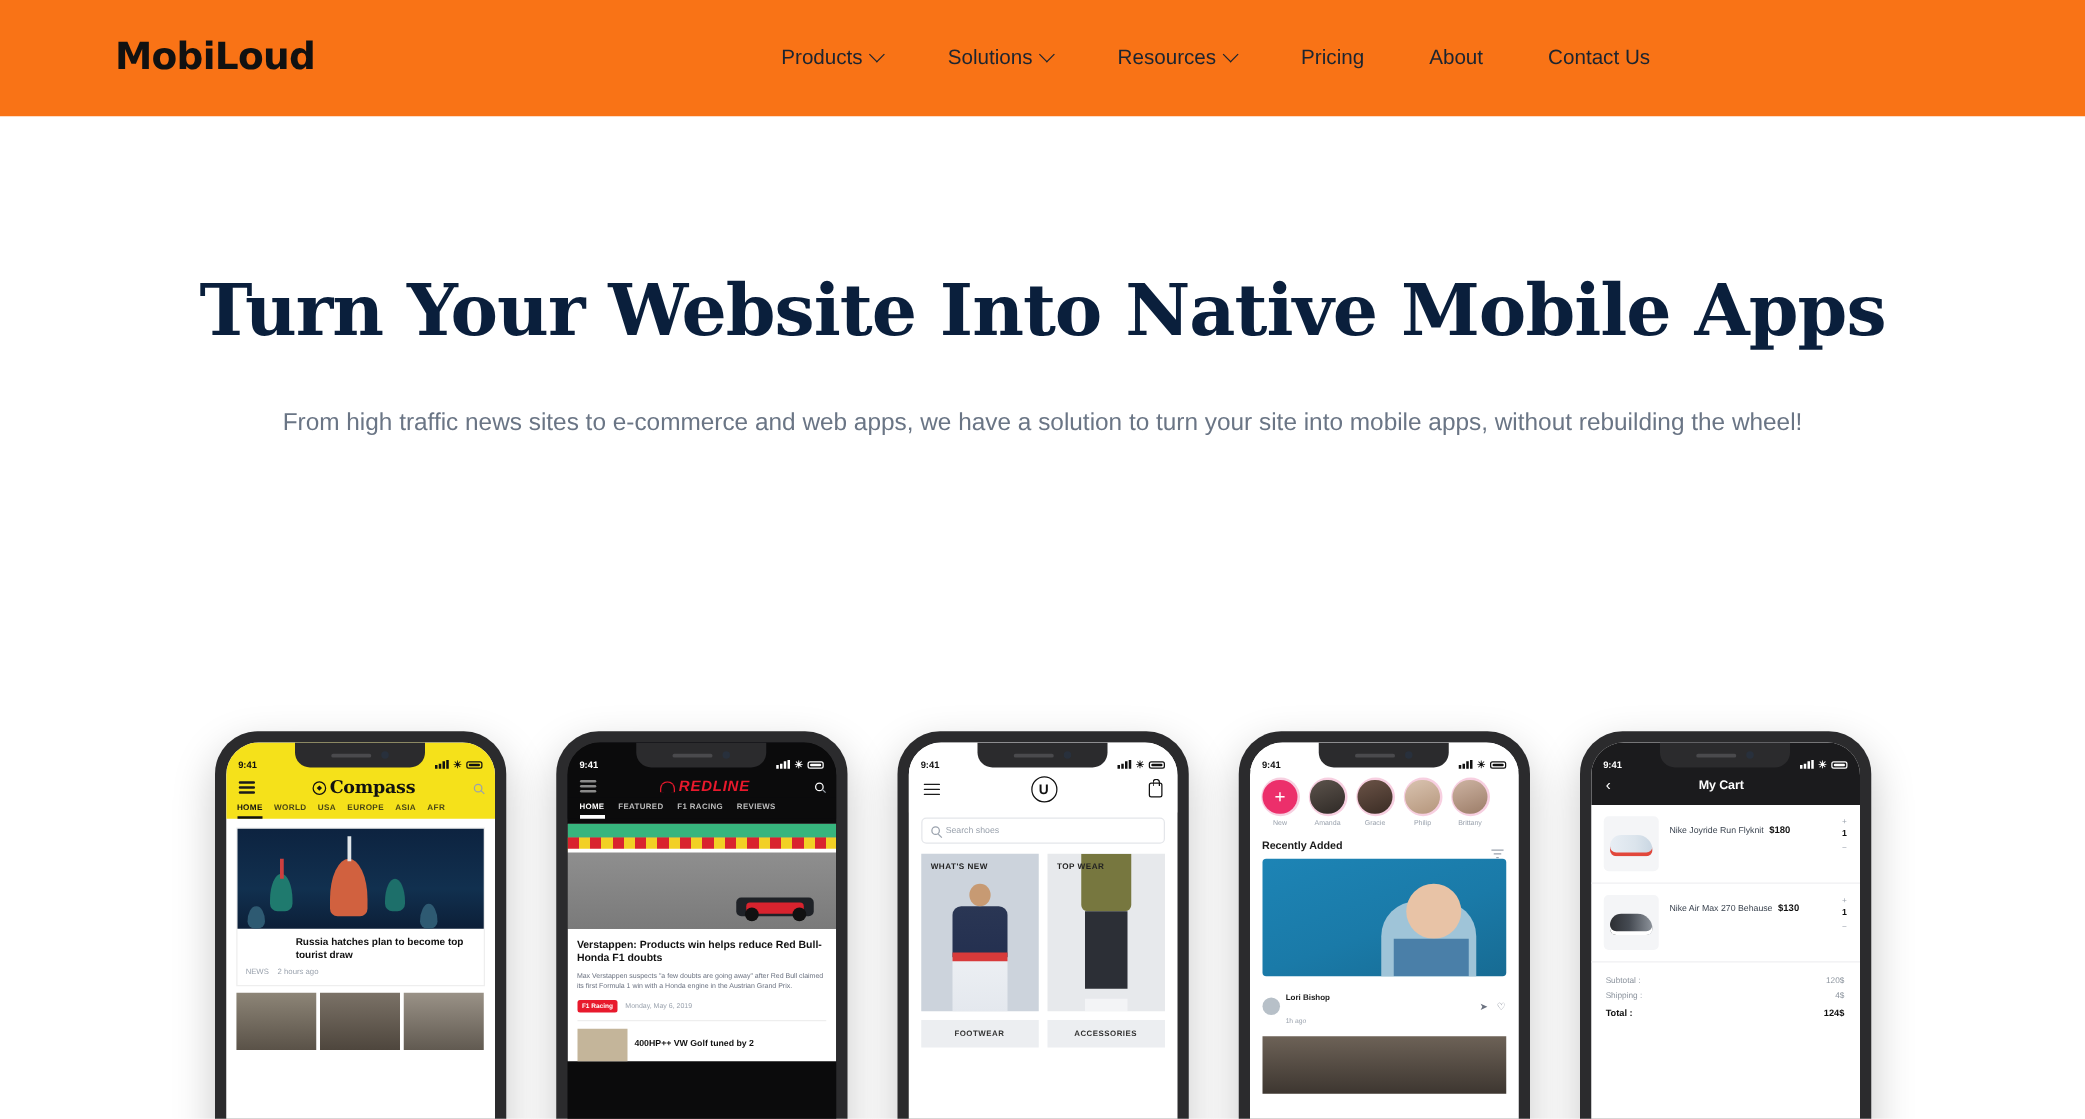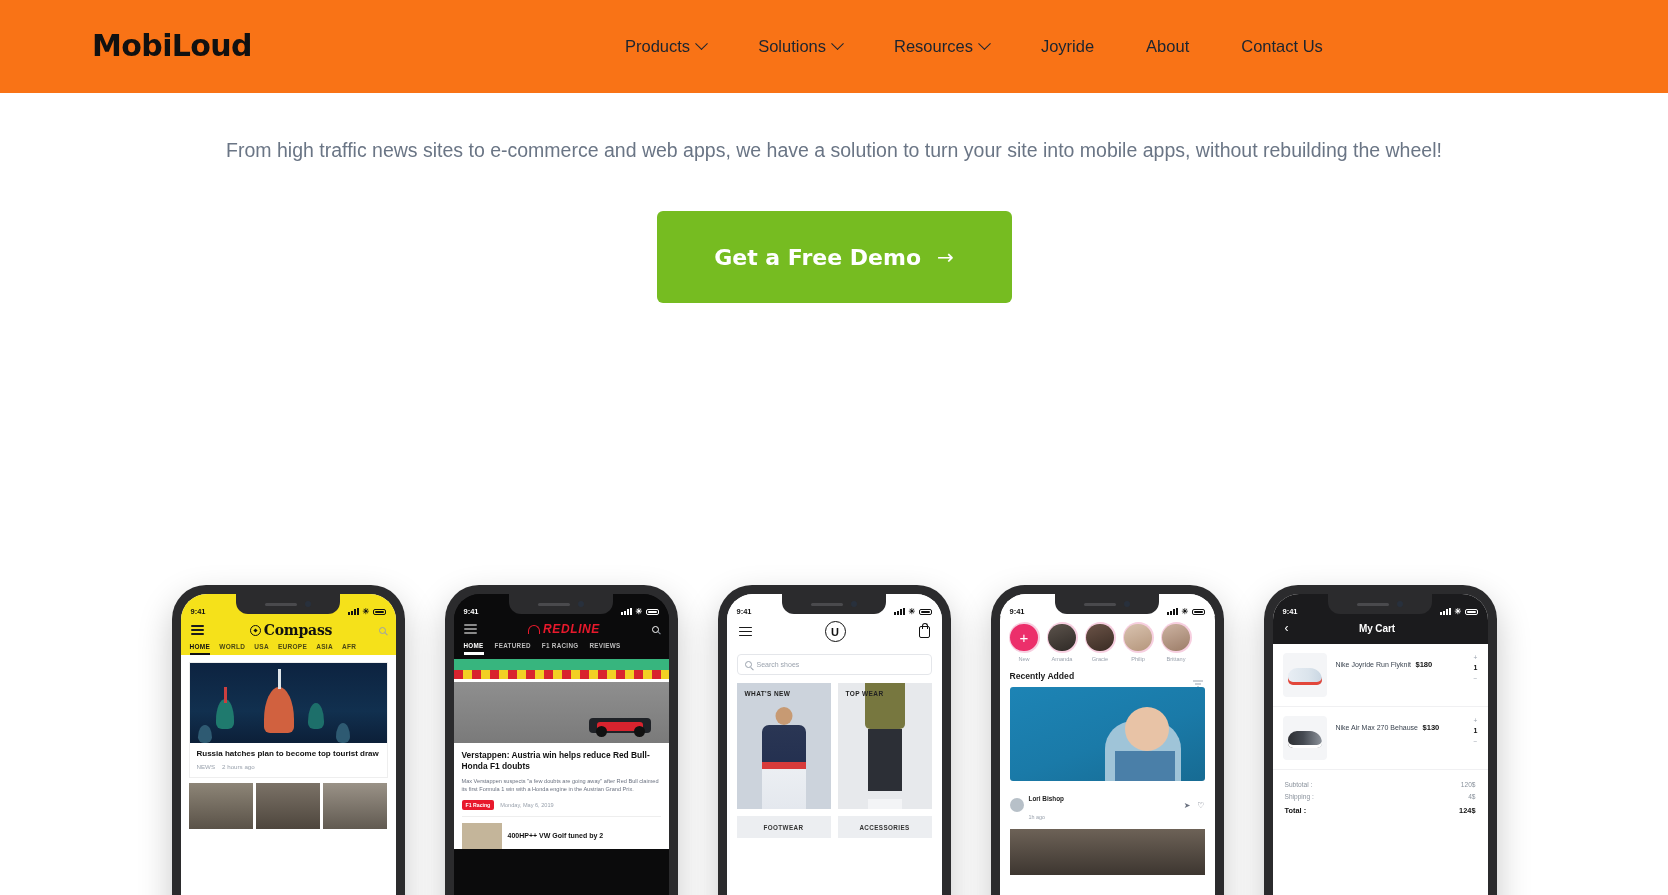--- a/index.html
+++ b/index.html
@@ -133,21 +133,21 @@
   .p1 .tabs span { padding-bottom:3px; white-space:nowrap; }
   .p1 .card { margin: 7px 8px 0; background:#fff; border:1px solid #eee; }
   .p1 .hero-img {
     height: 80px;
     background: linear-gradient(180deg,#0d2340 0%,#11304f 60%,#0c1f38 100%);
     position:relative; overflow:hidden;
   }
   .dome { position:absolute; bottom:0; border-radius:50% 50% 6px 6px / 70% 70% 6px 6px; }
   .spire { position:absolute; bottom:0; width:3px; background:#cfd6da; }
   .p1 .art-h {
-    font-size: 8px; font-weight:700; color:#111; line-height:1.3; padding: 6px 7px 0;
+    font-size: 8px; font-weight:700; color:#111; line-height:1.3; padding: 6px 7px 0; margin-left: 40px;
   }
   .p1 .art-m { font-size: 6.2px; color:#9aa2ad; padding: 4px 7px 7px; display:flex; gap:7px; }
   .p1 .thumbs { margin: 5px 8px 0; height: 46px; display:flex; gap:3px; overflow:hidden; }
   .p1 .thumbs div { flex:1; background:#555; }
 
   
   .p2 .screen { background:#0b0b0c; }
   .p2 .statusbar { background:#0b0b0c; color:#fff; }
   .p2 .appbar { background:#0b0b0c; display:flex; align-items:center; justify-content:space-between; padding: 6px 10px 2px; }
   .p2 .brand { font-size: 12px; font-weight:700; color:#e8192c; letter-spacing:0.6px; font-style:italic; display:flex; align-items:center; gap:3px;}
@@ -243,35 +243,30 @@
         <i class="chev"></i>
       </div>
       <div class="nav-item">
         <span>Solutions</span>
         <i class="chev"></i>
       </div>
       <div class="nav-item">
         <span>Resources</span>
         <i class="chev"></i>
       </div>
-      <div class="nav-item">Joyride</div>
+      <div class="nav-item">Pricing</div>
       <div class="nav-item">About</div>
       <div class="nav-item">Contact Us</div>
     </nav>
 
   </header>
 
   <section class="hero">
+    <h1 class="hero-title">Turn Your Website Into Native Mobile Apps</h1>
     <p class="hero-sub">From high traffic news sites to e-commerce and web apps, we have a solution to turn your site into mobile apps, without rebuilding the wheel!</p>
-    <div class="hero-cta-wrap">
-      <button class="btn-demo">
-        <span>Get a Free Demo</span>
-        <span class="arr">→</span>
-      </button>
-    </div>
   </section>
 
   <section class="phones">
 
     <div class="phone p1">
       <div class="screen">
         <div class="notch">
           <i class="spk"></i>
           <i class="cam"></i>
         </div>
@@ -373,21 +368,21 @@
           <span class="kerb" style="top:0;background:#37b57e"></span>
           <span class="kerb" style="top:11px;background:repeating-linear-gradient(90deg,#d9232e 0 9px,#f2d024 9px 18px)"></span>
           <span style="position:absolute;top:22px;left:0;right:0;bottom:0;background:linear-gradient(180deg,#8f8f8f,#7a7a7a)"></span>
           <span style="position:absolute;top:20px;left:0;width:100%;height:3px;background:#fff"></span>
           <span style="position:absolute;bottom:10px;right:18px;width:62px;height:15px;background:#1f2227;border-radius:4px"></span>
           <span style="position:absolute;bottom:12px;right:26px;width:46px;height:9px;background:#d8232e;border-radius:3px"></span>
           <span style="position:absolute;bottom:6px;right:24px;width:11px;height:11px;background:#111;border-radius:50%"></span>
           <span style="position:absolute;bottom:6px;right:62px;width:11px;height:11px;background:#111;border-radius:50%"></span>
         </div>
         <div class="card2">
-          <div class="art-h">Verstappen: Austria win helps reduce Red Bull-Honda F1 doubts</div>
+          <div class="art-h">Verstappen: Products win helps reduce Red Bull-Honda F1 doubts</div>
           <div class="art-b">Max Verstappen suspects "a few doubts are going away" after Red Bull claimed its first Formula 1 win with a Honda engine in the Austrian Grand Prix.</div>
           <div class="metarow">
             <span class="tag">F1 Racing</span>
             <span class="metatxt">Monday, May 6, 2019</span>
           </div>
           <div class="nextrow">
             <span class="nextthumb"></span>
             <span class="nexttxt">400HP++ VW Golf tuned by 2</span>
           </div>
         </div>

